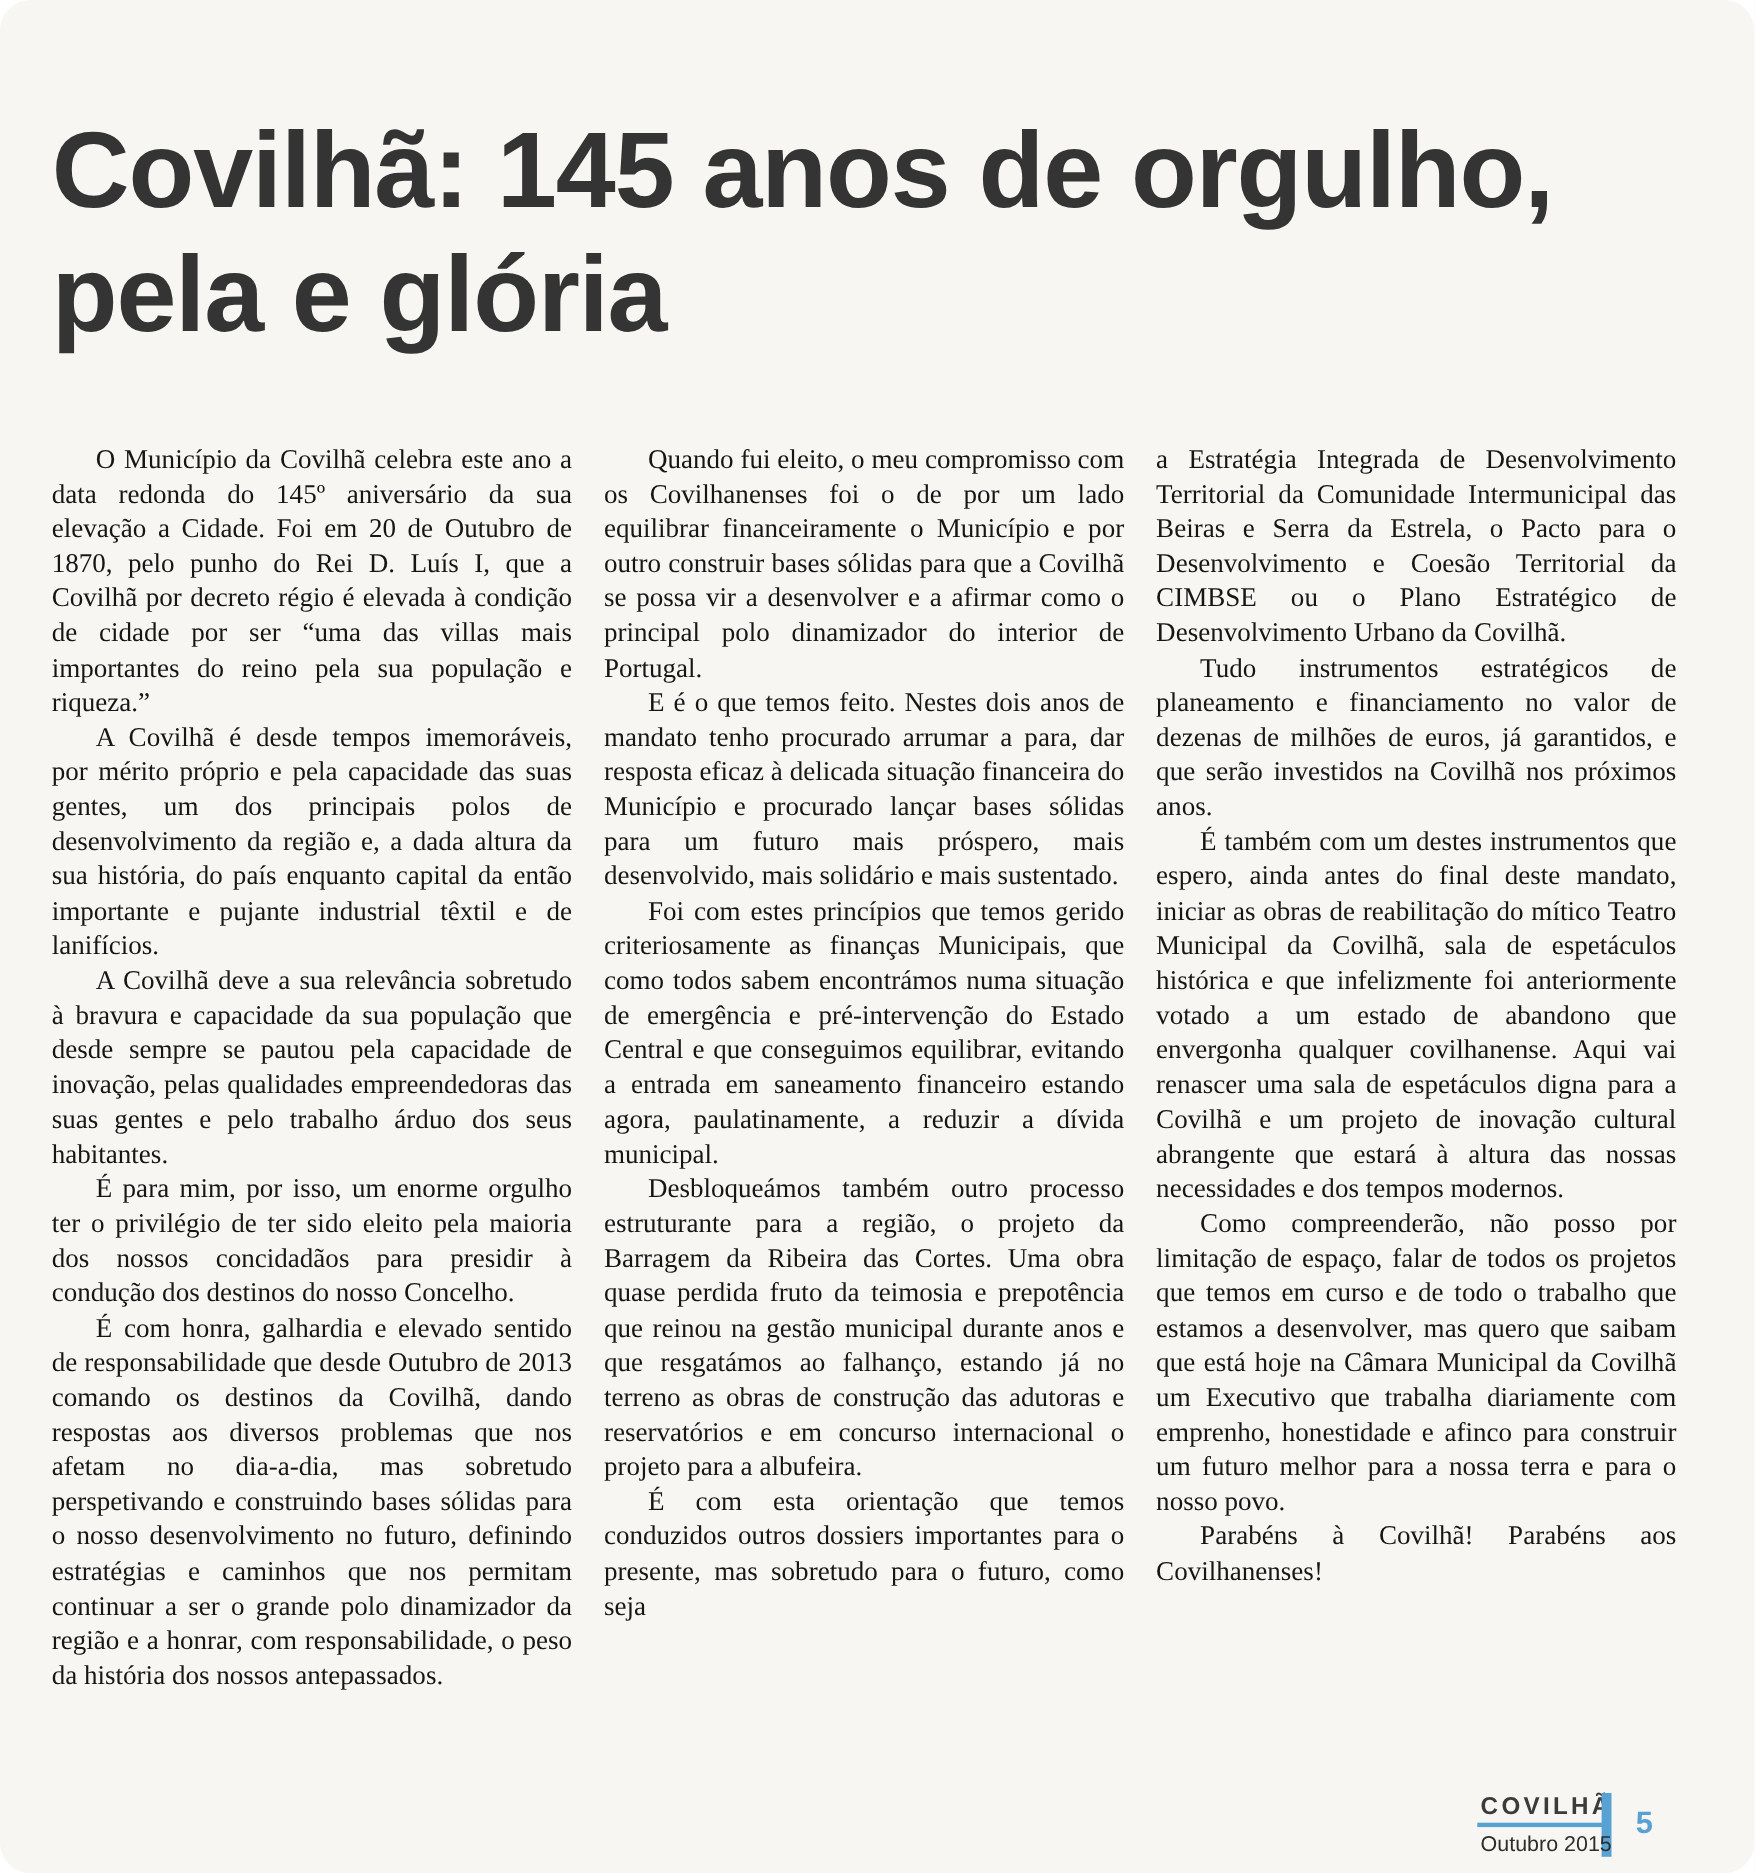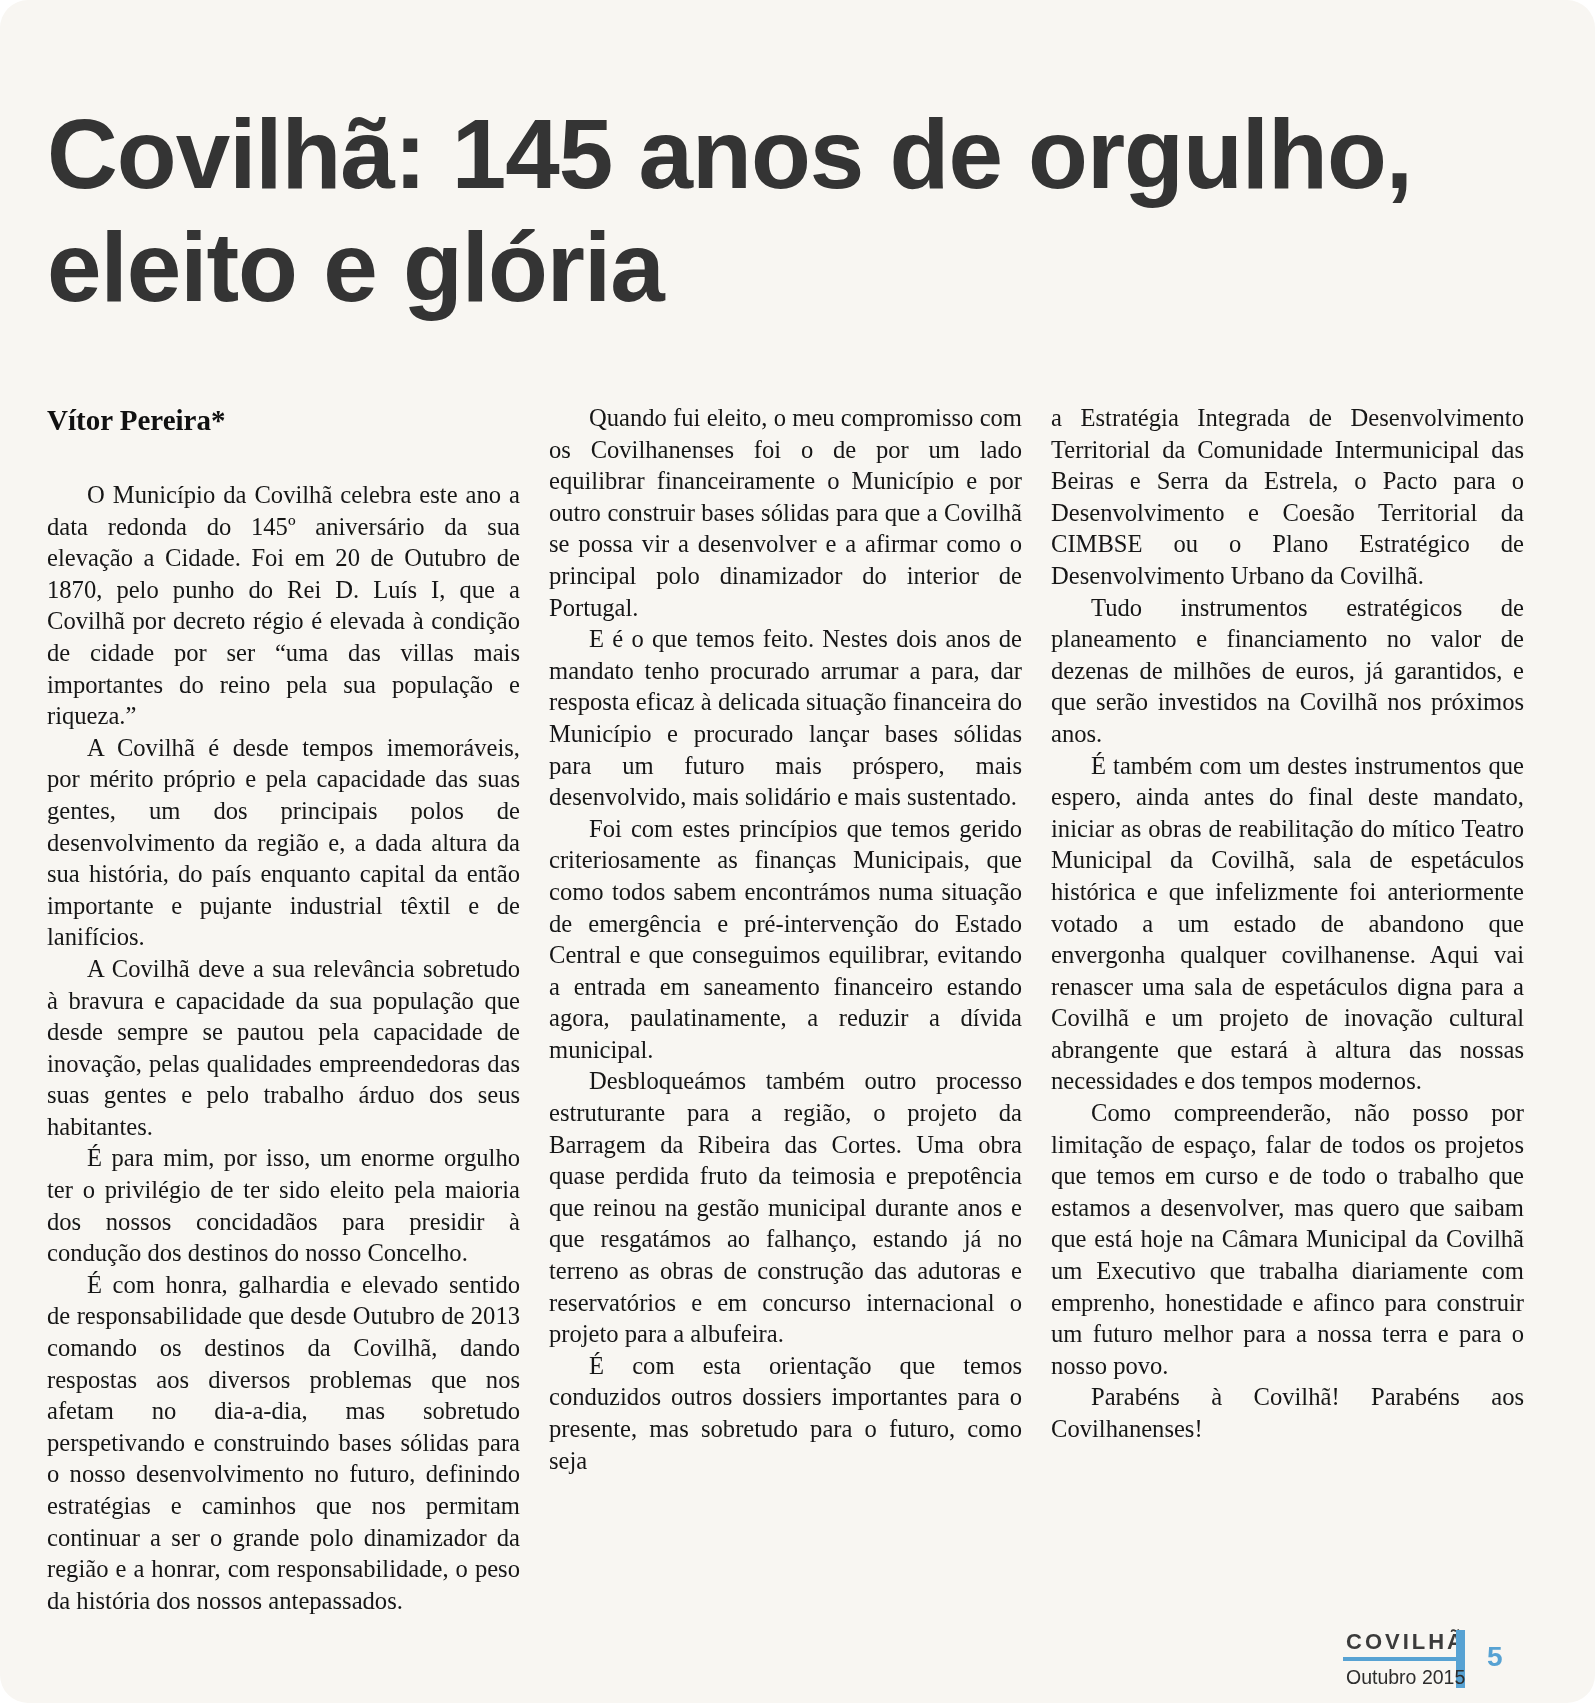--- a/index.html
+++ b/index.html
@@ -119,27 +119,26 @@
     font-size: 28px;
   }
 </style>
 </head>
 <body>
 
 <div class="page" style="background-color: rgb(248, 246, 242); border-radius: 28px;">
 
   <div class="headline">
     <div>Covilhã: 145 anos de orgulho,</div>
-    <div>eleito e glória</div>
+    <div>pela e glória</div>
   </div>
 
   <div class="columns">
 
     <div class="col">
-      <div class="author">Vítor Pereira*</div>
       <p>O Município da Covilhã celebra este ano a data redonda do 145º aniversário da sua elevação a Cidade. Foi em 20 de Outubro de 1870, pelo punho do Rei D. Luís I, que a Covilhã por decreto régio é elevada à condição de cidade por ser “uma das villas mais importantes do reino pela sua população e riqueza.”</p>
       <p>A Covilhã é desde tempos imemoráveis, por mérito próprio e pela capacidade das suas gentes, um dos principais polos de desenvolvimento da região e, a dada altura da sua história, do país enquanto capital da então importante e pujante industrial têxtil e de lanifícios.</p>
       <p>A Covilhã deve a sua relevância sobretudo à bravura e capacidade da sua população que desde sempre se pautou pela capacidade de inovação, pelas qualidades empreendedoras das suas gentes e pelo trabalho árduo dos seus habitantes.</p>
       <p>É para mim, por isso, um enorme orgulho ter o privilégio de ter sido eleito pela maioria dos nossos concidadãos para presidir à condução dos destinos do nosso Concelho.</p>
       <p>É com honra, galhardia e elevado sentido de responsabilidade que desde Outubro de 2013 comando os destinos da Covilhã, dando respostas aos diversos problemas que nos afetam no dia-a-dia, mas sobretudo perspetivando e construindo bases sólidas para o nosso desenvolvimento no futuro, definindo estratégias e caminhos que nos permitam continuar a ser o grande polo dinamizador da região e a honrar, com responsabilidade, o peso da história dos nossos antepassados.</p>
     </div>
 
     <div class="col">
       <p>Quando fui eleito, o meu compromisso com os Covilhanenses foi o de por um lado equilibrar financeiramente o Município e por outro construir bases sólidas para que a Covilhã se possa vir a desenvolver e a afirmar como o principal polo dinamizador do interior de Portugal.</p>
       <p>E é o que temos feito. Nestes dois anos de mandato tenho procurado arrumar a para, dar resposta eficaz à delicada situação financeira do Município e procurado lançar bases sólidas para um futuro mais próspero, mais desenvolvido, mais solidário e mais sustentado.</p>

